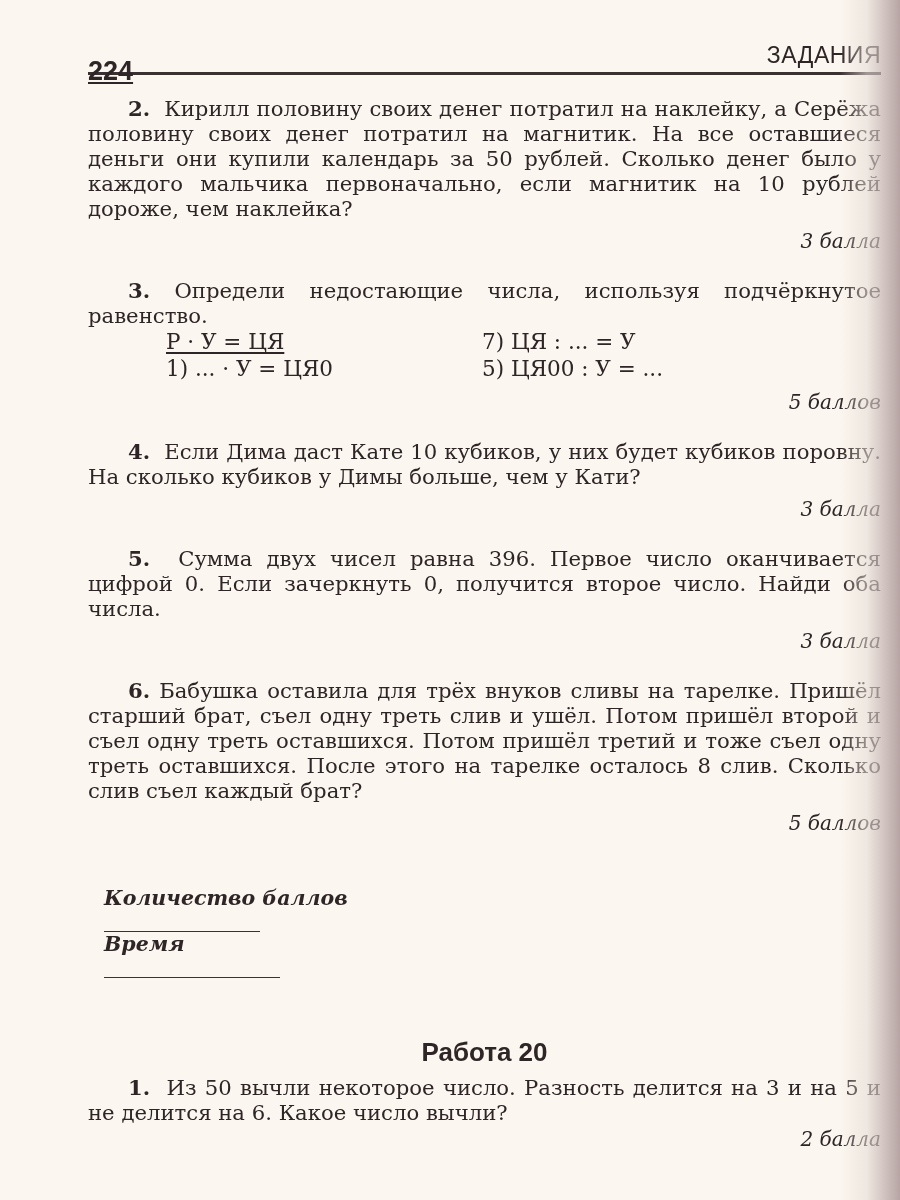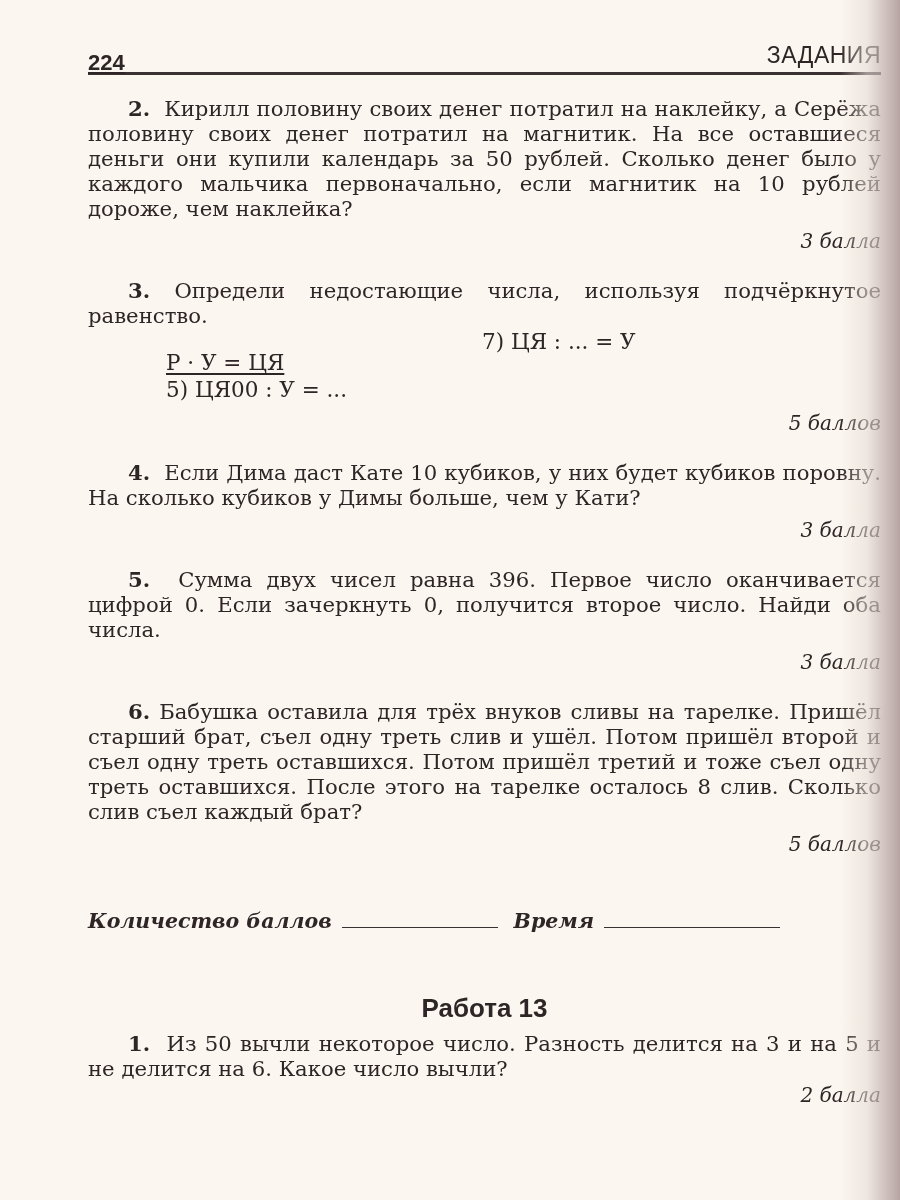--- a/index.html
+++ b/index.html
@@ -13,22 +13,22 @@
     .page-shadow {
       position: absolute; top: 0; right: 0; width: 60px; height: 1200px;
       background: linear-gradient(to right, rgba(251,246,239,0) 0%, rgba(230,220,214,0.6) 45%, rgba(170,150,150,0.85) 100%);
       pointer-events: none;
     }
     .header {
       position: absolute; left: 88px; top: 40px; width: 793px; height: 32px;
       border-bottom: 3px solid #3a3132;
     }
     .page-num {
-      position: absolute; left: 0; top: 8px;
-      font-family: "Liberation Sans", sans-serif; font-weight: bold; font-size: 22px;
+      position: absolute; left: 0; top: 16px;
+      font-family: "Liberation Sans", sans-serif; font-weight: bold; font-size: 27px;
       line-height: 30px;
       text-decoration: underline;
     }
     .running-head {
       position: absolute; right: 0; top: 0;
       font-family: "Liberation Sans", sans-serif; font-size: 23px; line-height: 30px;
       letter-spacing: 0.5px;
     }
     .content {
       position: absolute; left: 88px; top: 96px; width: 793px;
@@ -38,24 +38,24 @@
     .task .num { font-weight: bold; }
     .points {
       text-align: right; font-style: italic; font-size: 20px; line-height: 25px;
       margin-top: 8px;
     }
     .task { margin-bottom: 24px; }
     .eq-grid {
       display: grid; grid-template-columns: 316px 300px;
       margin-left: 78px; line-height: 27px; font-size: 21.5px;
     }
-    .eq-main { text-decoration: underline; text-underline-offset: 3px; margin-top: 21px; }
+    .eq-main { text-decoration: underline; text-underline-offset: 3px; }
     .score-line {
       margin-top: 50px; font-style: italic; font-weight: bold; font-size: 20.5px;
-      display: flex; align-items: baseline; white-space: nowrap;
+      display: flex; align-items: baseline; white-space: nowrap; flex-direction: column;
     }
     .blank {
       display: inline-block; border-bottom: 1.5px solid #3a3132; height: 20px;
     }
     .work-title {
       text-align: center; font-family: "Liberation Sans", sans-serif; font-weight: bold;
       font-size: 26px; margin-top: 62px; margin-bottom: 10px;
     }
   </style>
 </head>
@@ -71,20 +71,21 @@
   <div class="task">
     <p><span class="num">2.</span>&nbsp; <span>Кирилл половину своих денег потратил на наклейку, а Серёжа половину своих денег потратил на магнитик. На все оставшиеся деньги они купили календарь за 50 рублей. Сколько денег было у каждого мальчика первоначально, если магнитик на 10 рублей дороже, чем наклейка?</span></p>
     <div class="points">3 балла</div>
   </div>
 
   <div class="task">
     <p><span class="num">3.</span>&nbsp;<span>Определи недостающие числа, используя подчёркнутое равенство.</span></p>
     <div class="eq-grid">
       <span class="eq-main">Р · У = ЦЯ</span>
       <span>7) ЦЯ : ... = У</span>
+      <span>1) ... · У = ЦЯ0</span>
       <span>5) ЦЯ00 : У = ...</span>
     </div>
     <div class="points">5 баллов</div>
   </div>
 
   <div class="task">
     <p><span class="num">4.</span>&nbsp; <span>Если Дима даст Кате 10 кубиков, у них будет кубиков поровну. На сколько кубиков у Димы больше, чем у Кати?</span></p>
     <div class="points">3 балла</div>
   </div>
 
@@ -98,21 +99,21 @@
     <div class="points">5 баллов</div>
   </div>
 
   <div class="score-line">
     <span>Количество баллов</span>
     <span class="blank" style="width:156px; margin-left:10px;"></span>
     <span style="margin-left:16px;text-align:right;">Время</span>
     <span class="blank" style="width:176px; margin-left:10px;"></span>
   </div>
 
-  <div class="work-title">Работа 13</div>
+  <div class="work-title">Работа 20</div>
 
   <div class="task">
     <p><span class="num">1.</span>&nbsp; <span>Из 50 вычли некоторое число. Разность делится на 3 и на 5 и не делится на 6. Какое число вычли?</span></p>
     <div class="points" style="margin-top:2px;">2 балла</div>
   </div>
 
 </div>
 
 <div class="page-shadow"></div>
 

